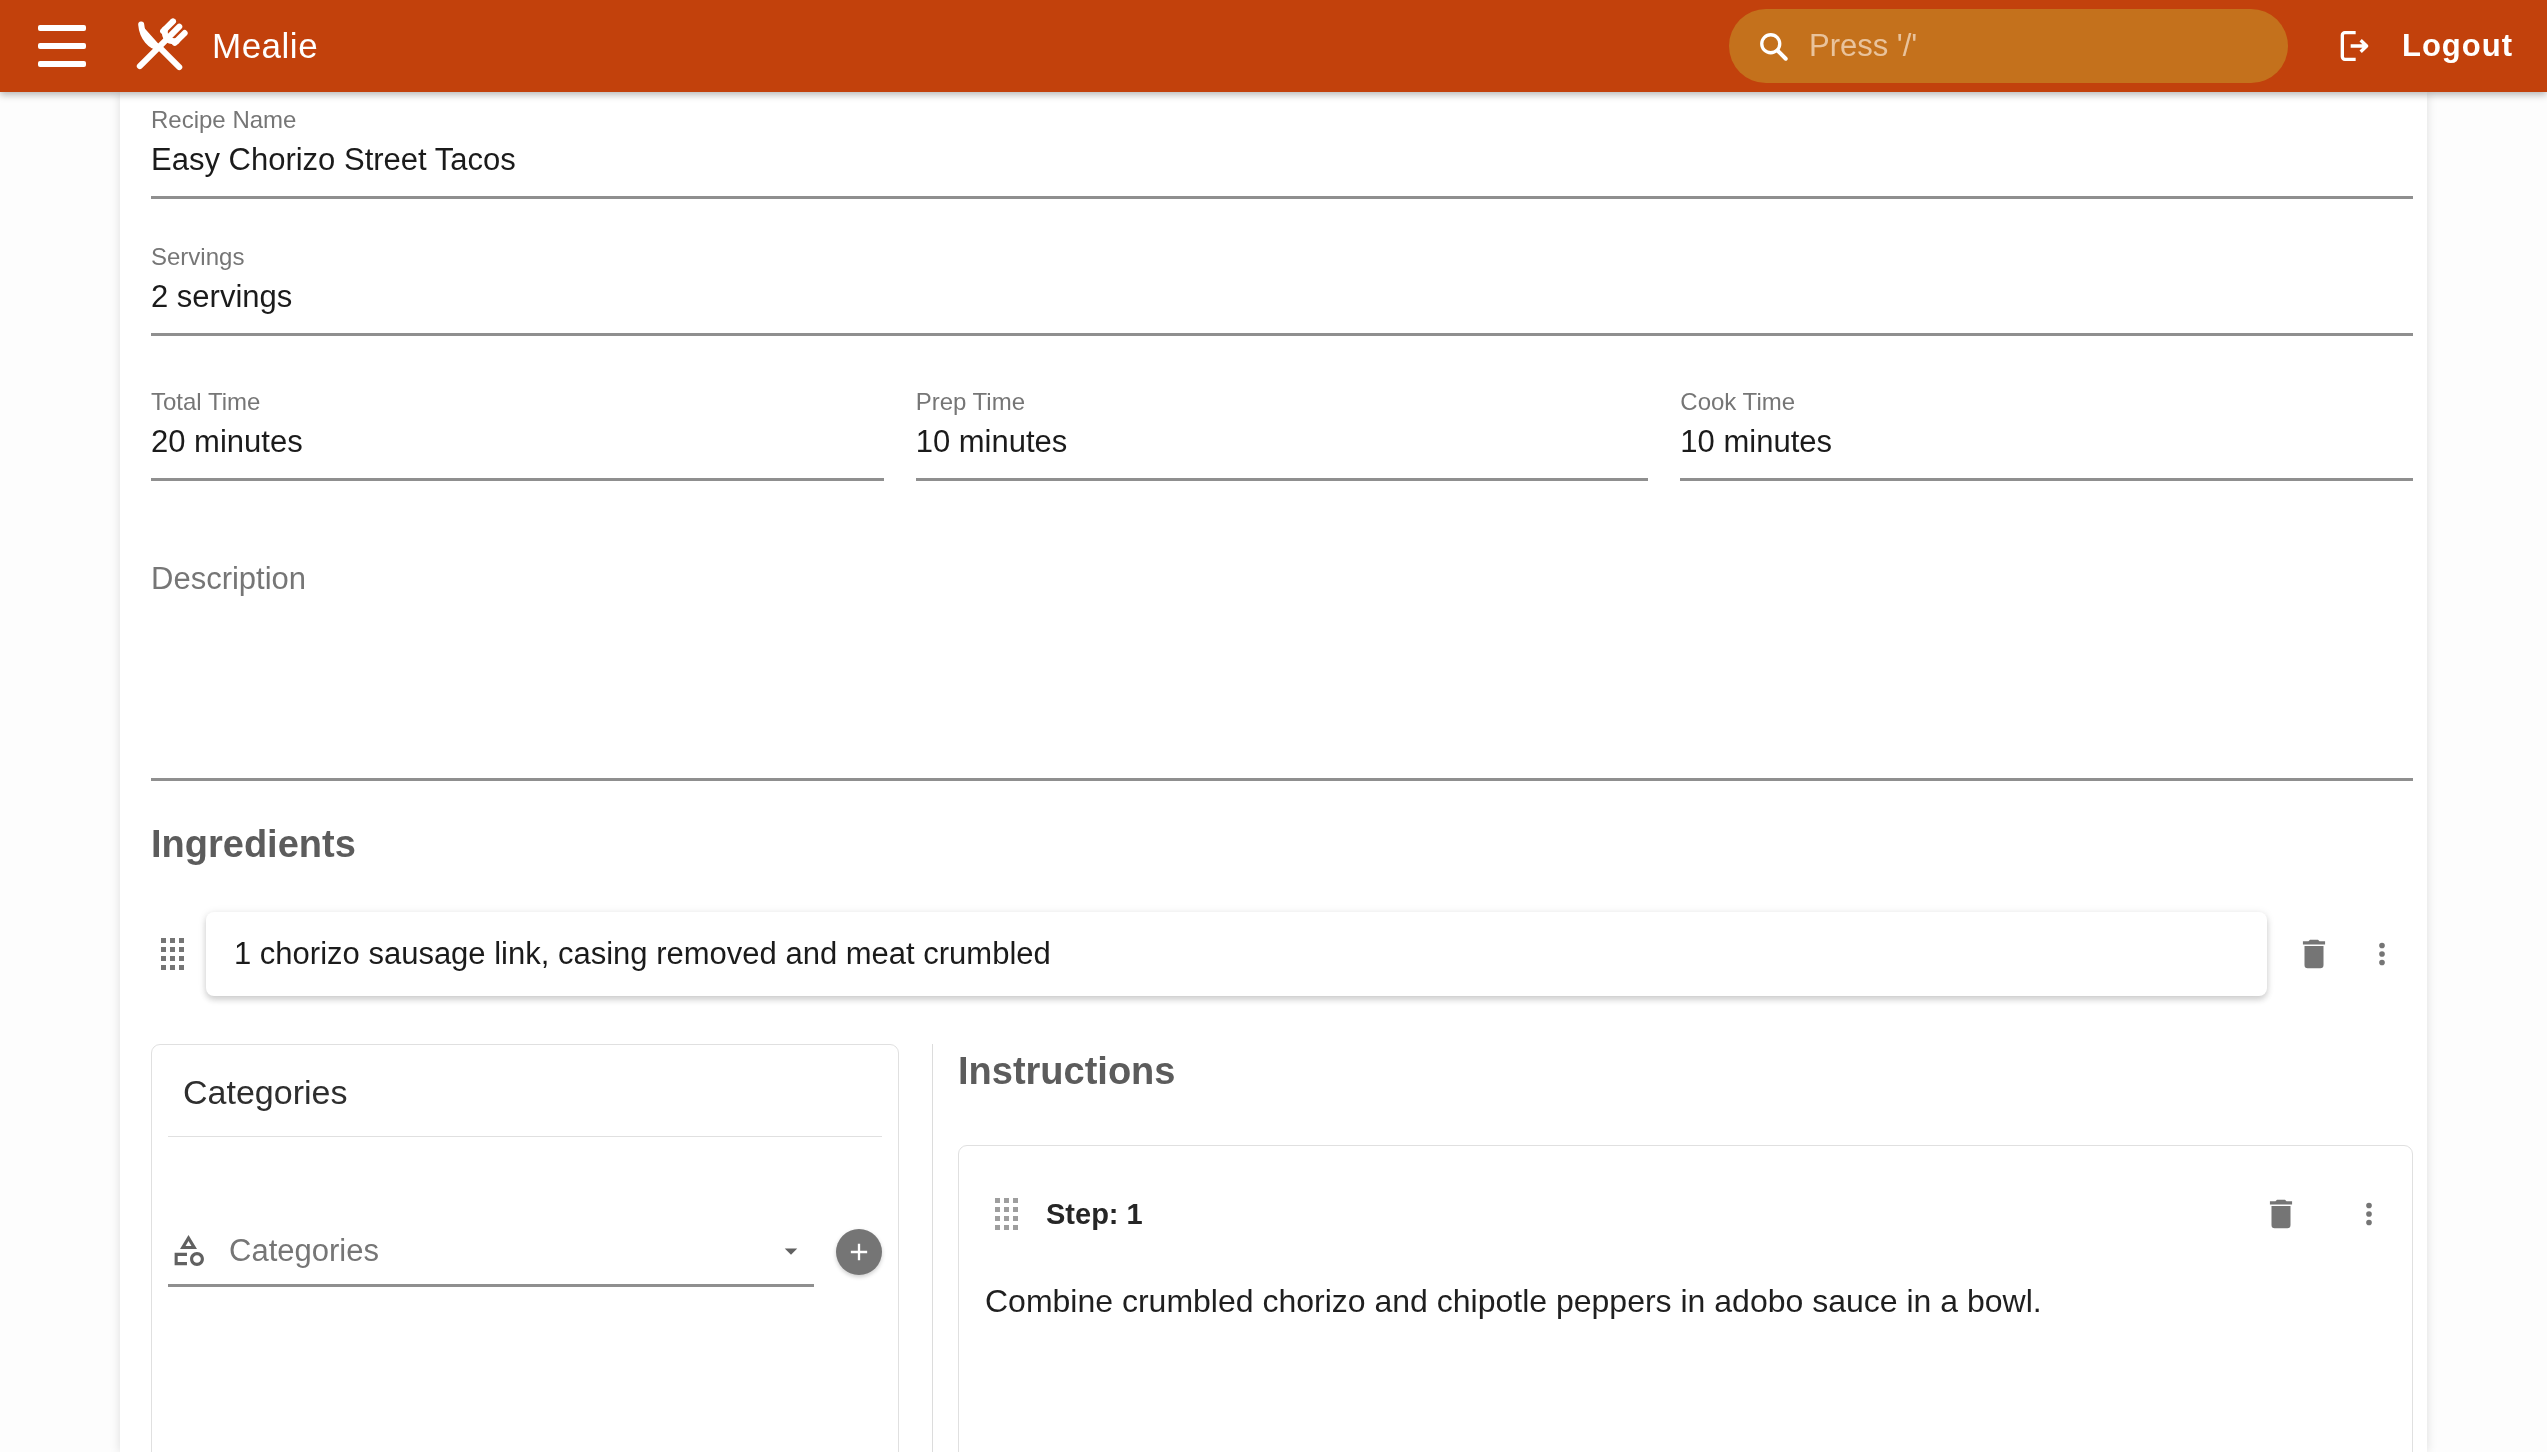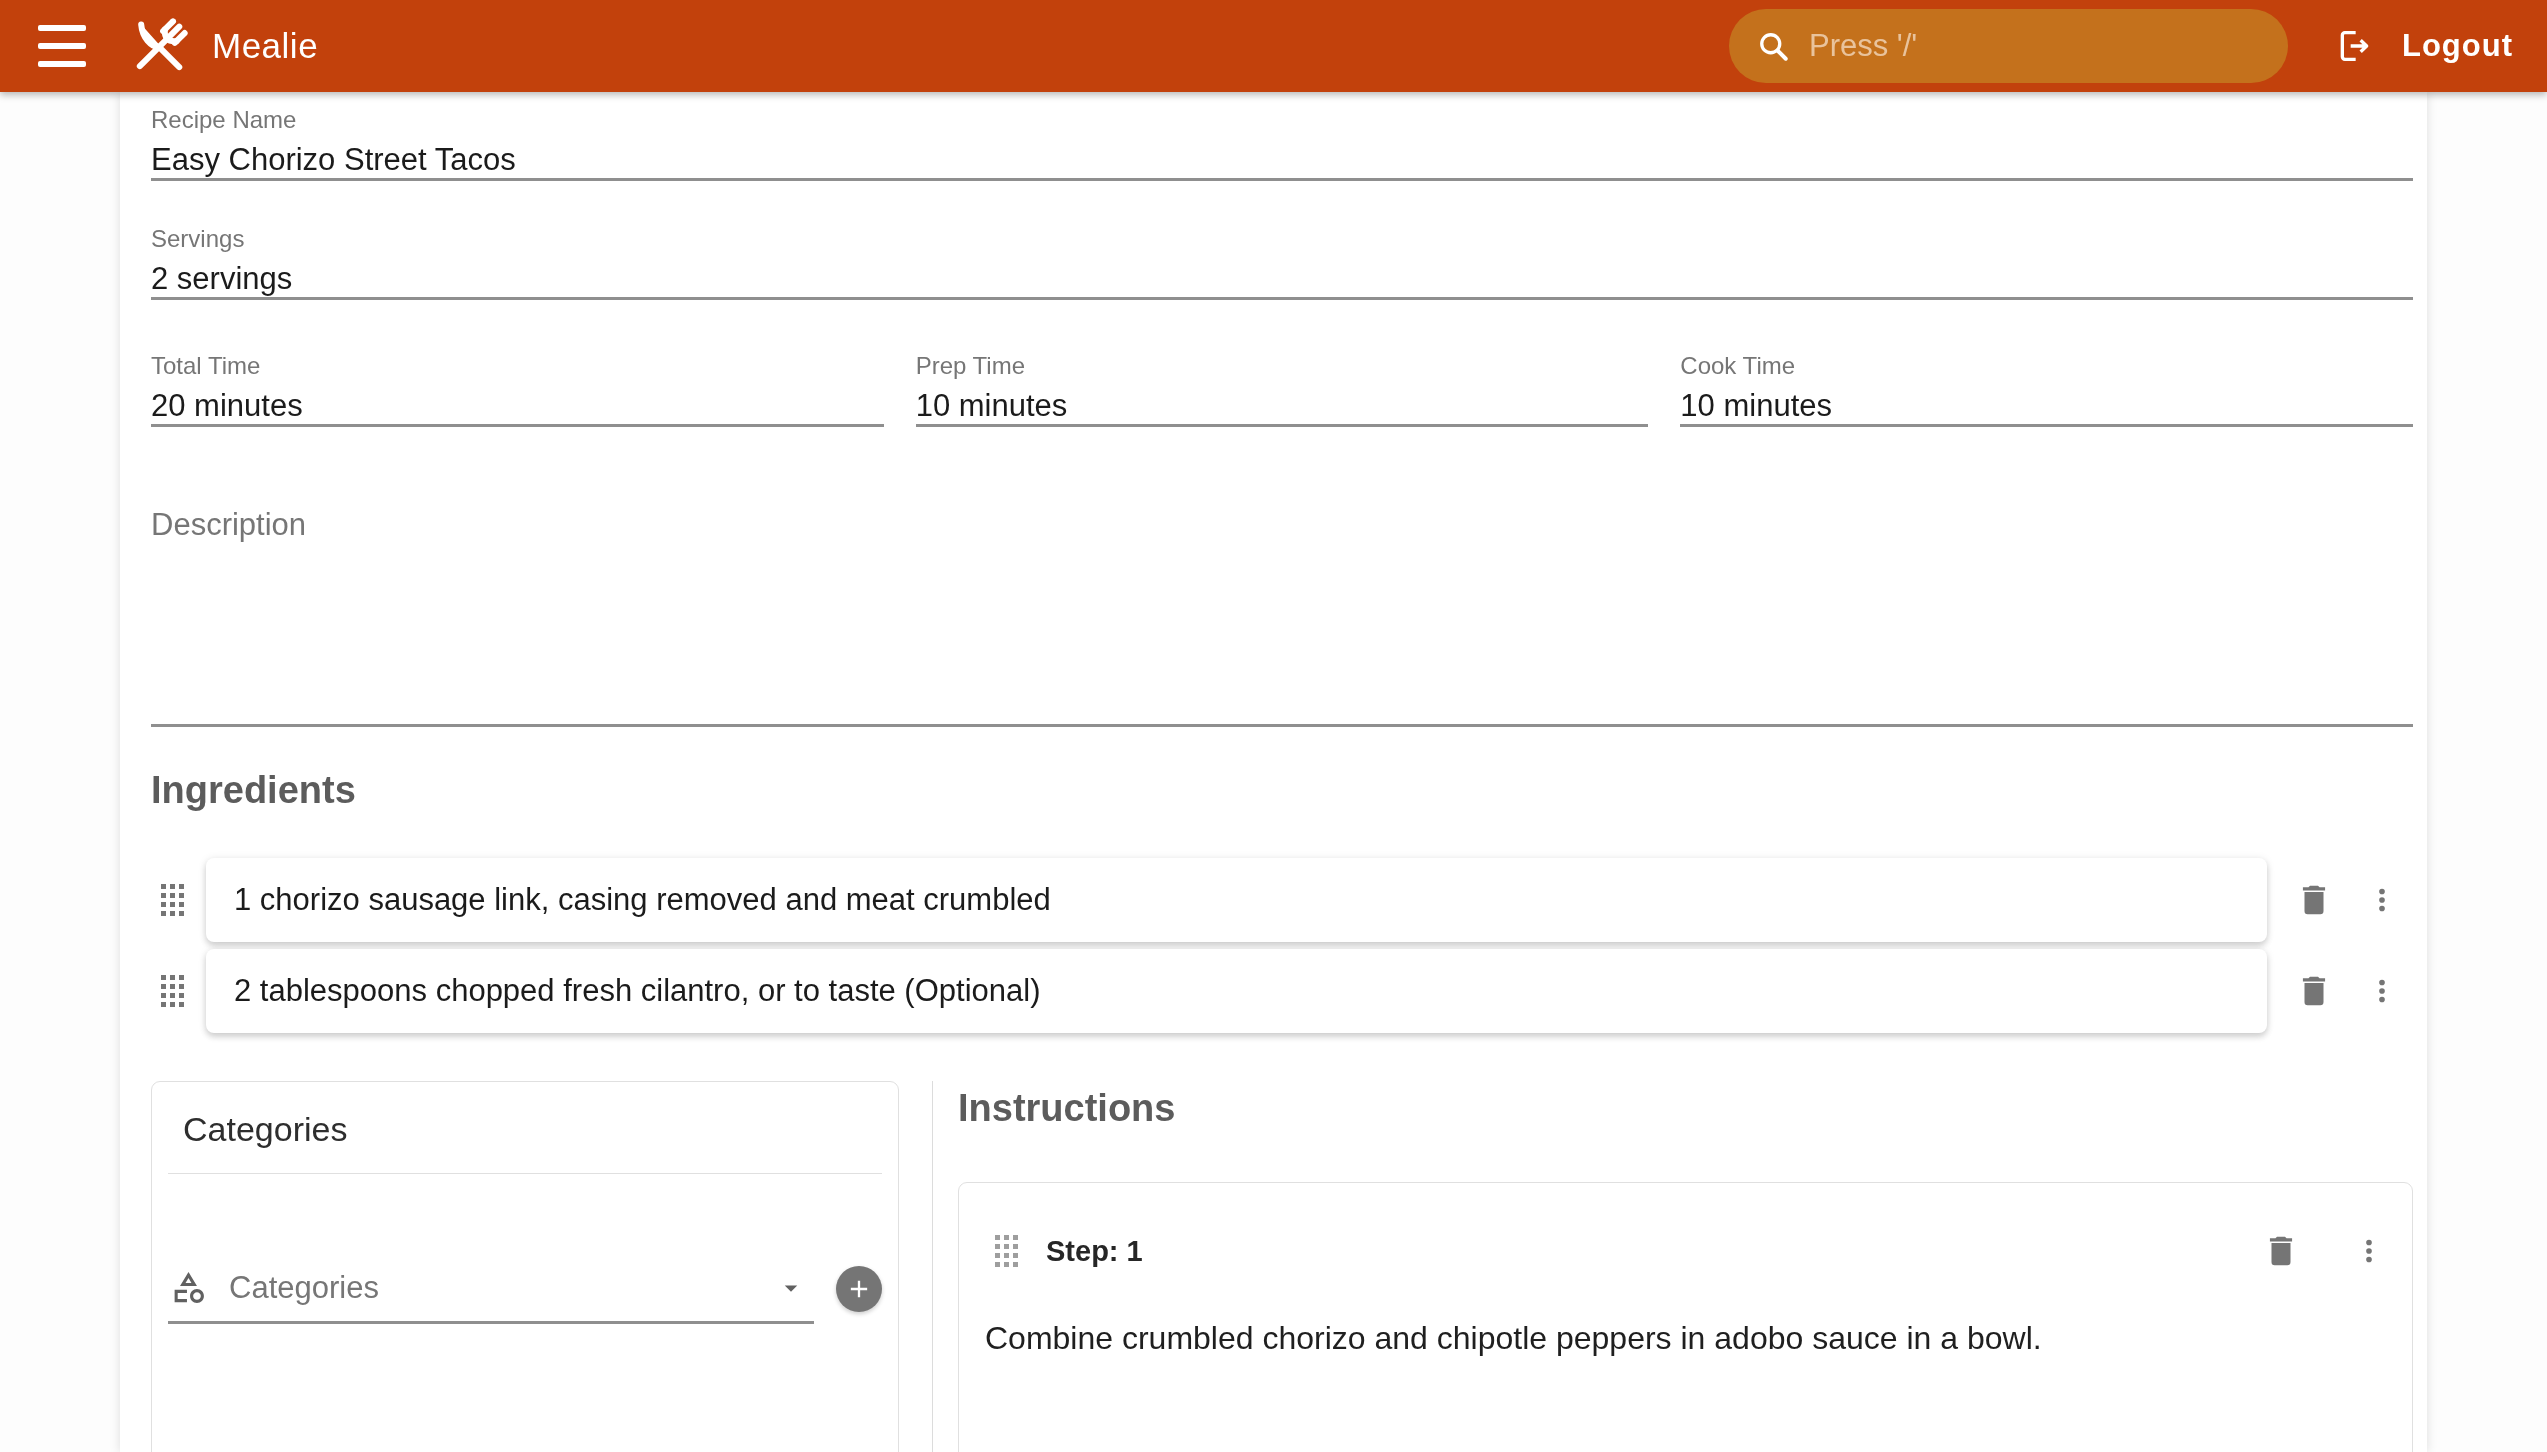--- a/index.html
+++ b/index.html
@@ -44,21 +44,21 @@
     background: #fff;
     box-shadow: 0 0 10px rgba(0,0,0,0.13);
     padding: 10px 14px 0 31px;
   }
 
   .f-label { font-size: 24px; color: #767676; margin-bottom: 8px; }
   .f-input {
     width: 100%; border: none; outline: none; background: transparent;
     font: 31px "Liberation Sans", sans-serif; color: #1b1b1b; padding: 0;
   }
-  .underlined { border-bottom: 3px solid #8f8f8f; }
+  .underlined { border-bottom: 3px solid #8f8f8f; padding-bottom: 18px; }
 
   .block-name { margin-top: 4px; }
   .block-servings { margin-top: 44px; }
   .times-row { display: flex; gap: 32px; margin-top: 52px; }
   .times-row > div { flex: 1; }
 
   .block-desc { margin-top: 80px; }
   .desc-label { font-size: 31px; color: #767676; }
   .desc-space { height: 181px; }
 
@@ -239,49 +239,20 @@
             <path fill="#757575" d="M19,4H15.5L14.5,3H9.5L8.5,4H5V6H19M6,19A2,2 0 0,0 8,21H16A2,2 0 0,0 18,19V7H6V19Z"></path>
           </svg>
         </button>
         <button class="icon-btn kebab">
           <svg width="34" height="34" viewBox="0 0 24 24">
             <path fill="#757575" d="M12,16A2,2 0 0,1 14,18A2,2 0 0,1 12,20A2,2 0 0,1 10,18A2,2 0 0,1 12,16M12,10A2,2 0 0,1 14,12A2,2 0 0,1 12,14A2,2 0 0,1 10,12A2,2 0 0,1 12,10M12,4A2,2 0 0,1 14,6A2,2 0 0,1 12,8A2,2 0 0,1 10,6A2,2 0 0,1 12,4Z"></path>
           </svg>
         </button>
       </div>
 
-      <div class="ing-row">
-        <div class="drag-handle">
-          <i></i>
-            <i></i>
-            <i></i>
-            <i></i>
-            <i></i>
-            <i></i>
-            <i></i>
-            <i></i>
-            <i></i>
-            <i></i>
-            <i></i>
-            <i></i>
-        </div>
-        <div class="ing-field">
-          <input type="text" value="2 tablespoons chopped fresh cilantro, or to taste (Optional)" style="">
-        </div>
-        <button class="icon-btn trash">
-          <svg width="38" height="40" viewBox="0 0 24 24">
-            <path fill="#757575" d="M19,4H15.5L14.5,3H9.5L8.5,4H5V6H19M6,19A2,2 0 0,0 8,21H16A2,2 0 0,0 18,19V7H6V19Z"></path>
-          </svg>
-        </button>
-        <button class="icon-btn kebab">
-          <svg width="34" height="34" viewBox="0 0 24 24">
-            <path fill="#757575" d="M12,16A2,2 0 0,1 14,18A2,2 0 0,1 12,20A2,2 0 0,1 10,18A2,2 0 0,1 12,16M12,10A2,2 0 0,1 14,12A2,2 0 0,1 12,14A2,2 0 0,1 10,12A2,2 0 0,1 12,10M12,4A2,2 0 0,1 14,6A2,2 0 0,1 12,8A2,2 0 0,1 10,6A2,2 0 0,1 12,4Z"></path>
-          </svg>
-        </button>
-      </div>
     </div>
 
 
     <div class="columns">
 
       <div class="left-col">
         <div class="cat-card">
           <div class="cat-title">Categories</div>
           <div class="cat-divider"></div>
           <div class="select-row">

